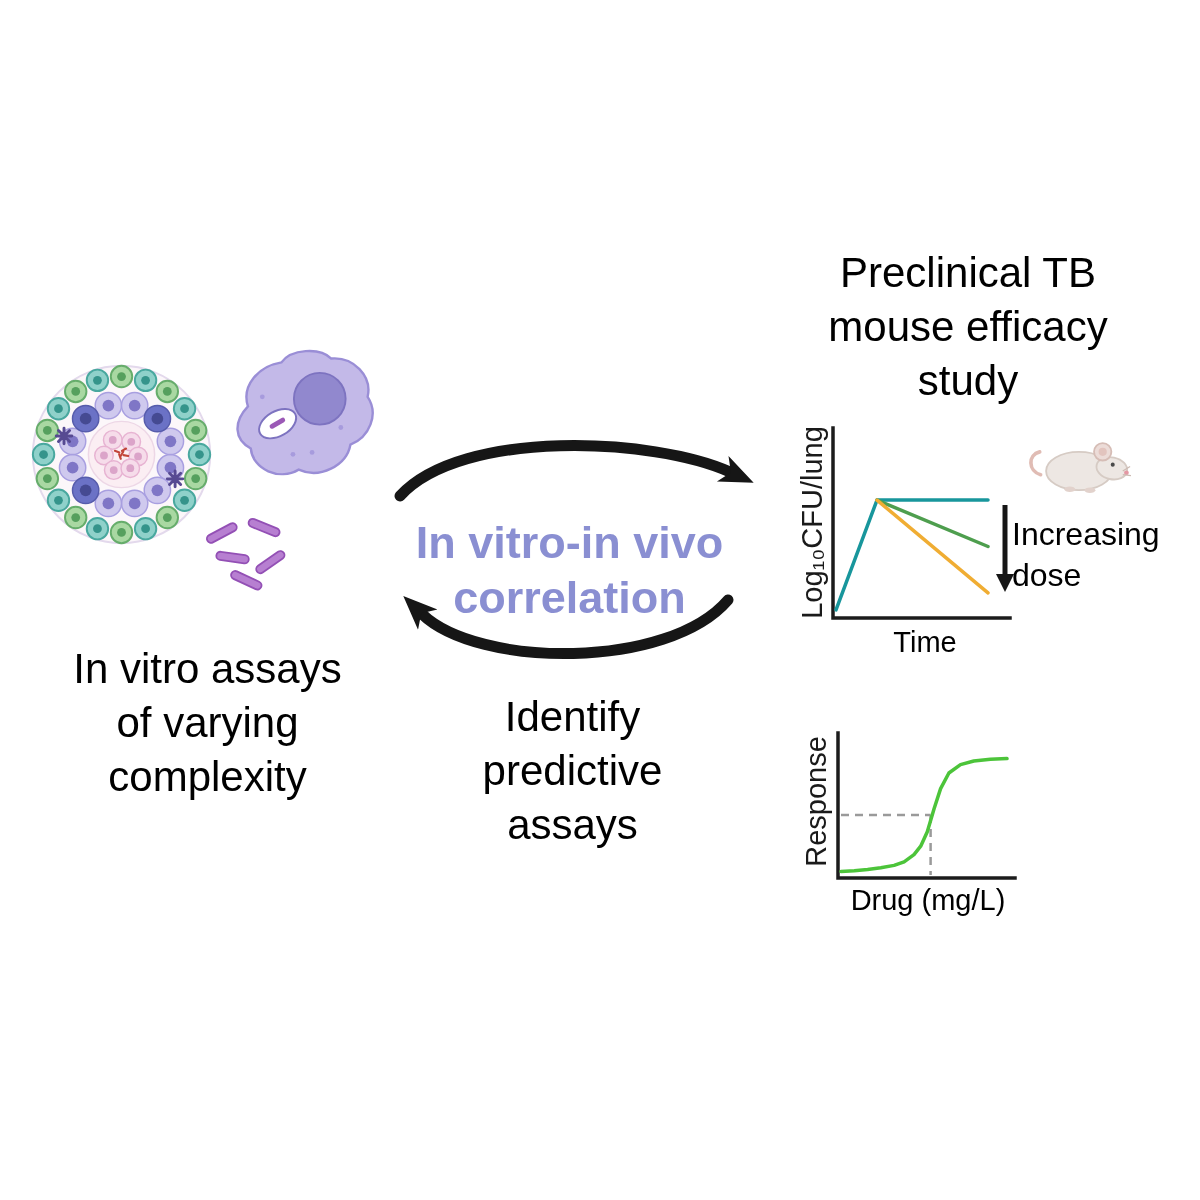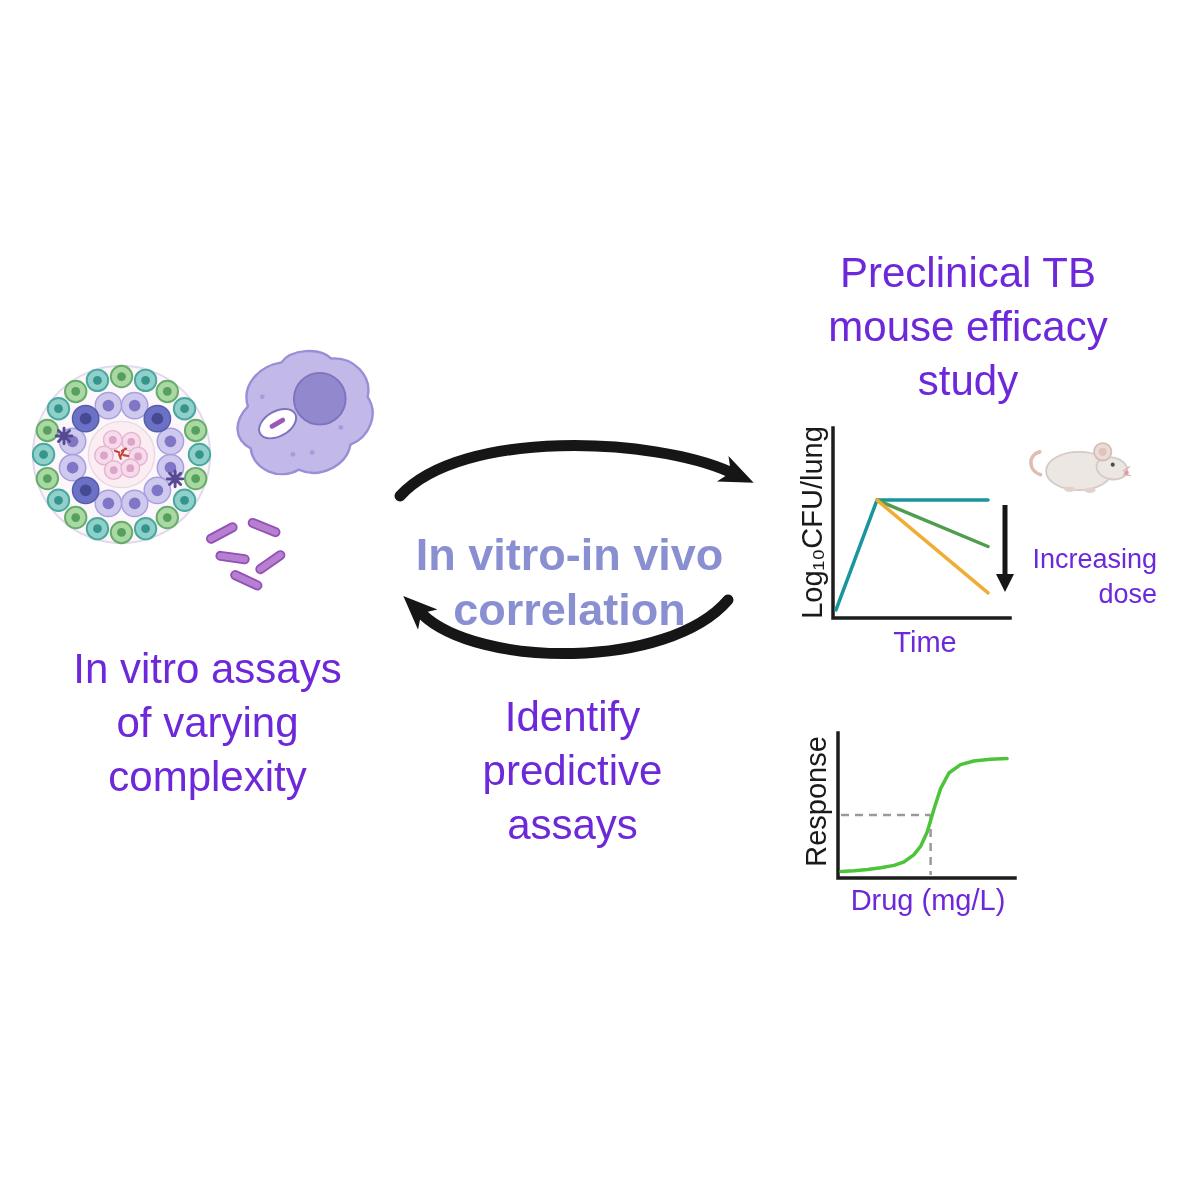--- a/index.html
+++ b/index.html
@@ -1,21 +1,21 @@
 <!DOCTYPE html>
 <html><head>
 <meta charset="utf-8">
 <style>
   html,body{margin:0;padding:0;background:#ffffff;}
   body{width:1200px;height:1200px;font-family:"Liberation Sans",sans-serif;color:#1a1a1a;}
   .canvas{position:relative;width:1200px;height:1200px;overflow:hidden;background:#fff;}
   .abs{position:absolute;}
-  .label{position:absolute;text-align:center;white-space:pre-line;line-height:1.28;color:#6d28d9;}
+  .label{position:absolute;text-align:center;white-space:pre-line;line-height:1.28;color:#000000;}
   .lbl-big{font-size:42px;font-weight:500;}
-  .lbl-corr{font-size:45px;font-weight:bold;line-height:1.22;margin-top:12px;}
+  .lbl-corr{font-size:45px;font-weight:bold;line-height:1.22;}
   .lbl-axis{font-size:29px;font-weight:500;}
   .vlabel{position:absolute;text-align:center;transform:rotate(-90deg);white-space:nowrap;}
   .dline{fill:none;stroke-width:3.5;stroke-linecap:round;stroke-linejoin:round;}
   .axis{fill:none;stroke:#1c1c1c;stroke-width:3.5;stroke-linecap:square;}
   .dash{fill:none;stroke:#9a9a9a;stroke-width:2.5;stroke-dasharray:8 6;}
   .cyc{fill:none;stroke:#161616;stroke-width:11;stroke-linecap:round;}
 </style>
 </head>
 <body>
 
@@ -190,21 +190,21 @@
   </svg>
 
   <svg class="abs" style="left:800px;top:423px;" width="215" height="200" viewBox="0 0 215 200">
     <path class="axis" d="M33,5 V195 H210"></path>
     <polyline class="dline" points="36.0,186.9 77.0,77.1 188.0,77.1" stroke="#18969c"></polyline>
     <polyline class="dline" points="77.0,77.1 188.0,123.5" stroke="#4e9e4e"></polyline>
     <polyline class="dline" points="77.0,77.1 188.0,169.8" stroke="#f0ad33"></polyline>
   </svg>
   <div class="vlabel lbl-axis" style="left:702px;top:506px;width:220px;">Log₁₀CFU/lung</div>
   <div class="label lbl-axis" style="left:865px;top:624px;width:120px;">Time</div>
-  <div class="label lbl-axis" style="left:1012px;top:542px;width:145px;text-align:right;font-size:27px;">Increasing dose</div>
+  <div class="label lbl-axis" style="left:1012px;top:514px;width:145px;text-align:left;font-size:32px;">Increasing dose</div>
 
   <svg class="abs" style="left:1026px;top:426px;" width="105" height="80" viewBox="0 0 115 85">
     <path d="M16,52 C2,48 2,30 15,27" fill="none" stroke="#e0bcb4" stroke-width="4" stroke-linecap="round"></path>
     <ellipse cx="58" cy="48" rx="36" ry="21" fill="#ede7e3" stroke="#d6cbc4" stroke-width="2"></ellipse>
     <ellipse cx="94" cy="45" rx="17" ry="12" transform="rotate(12 94 45)" fill="#ede7e3" stroke="#d6cbc4" stroke-width="2"></ellipse>
     <circle cx="84" cy="27" r="9.5" fill="#ecdcd8" stroke="#d6bdb6" stroke-width="2"></circle>
     <circle cx="84" cy="27" r="4.5" fill="#e2c4be"></circle>
     <circle cx="95" cy="41" r="2.2" fill="#4a4a4a"></circle>
     <circle cx="110" cy="50" r="2.6" fill="#e498a4"></circle>
     <g stroke="#cdbbb3" stroke-width="1.5">

